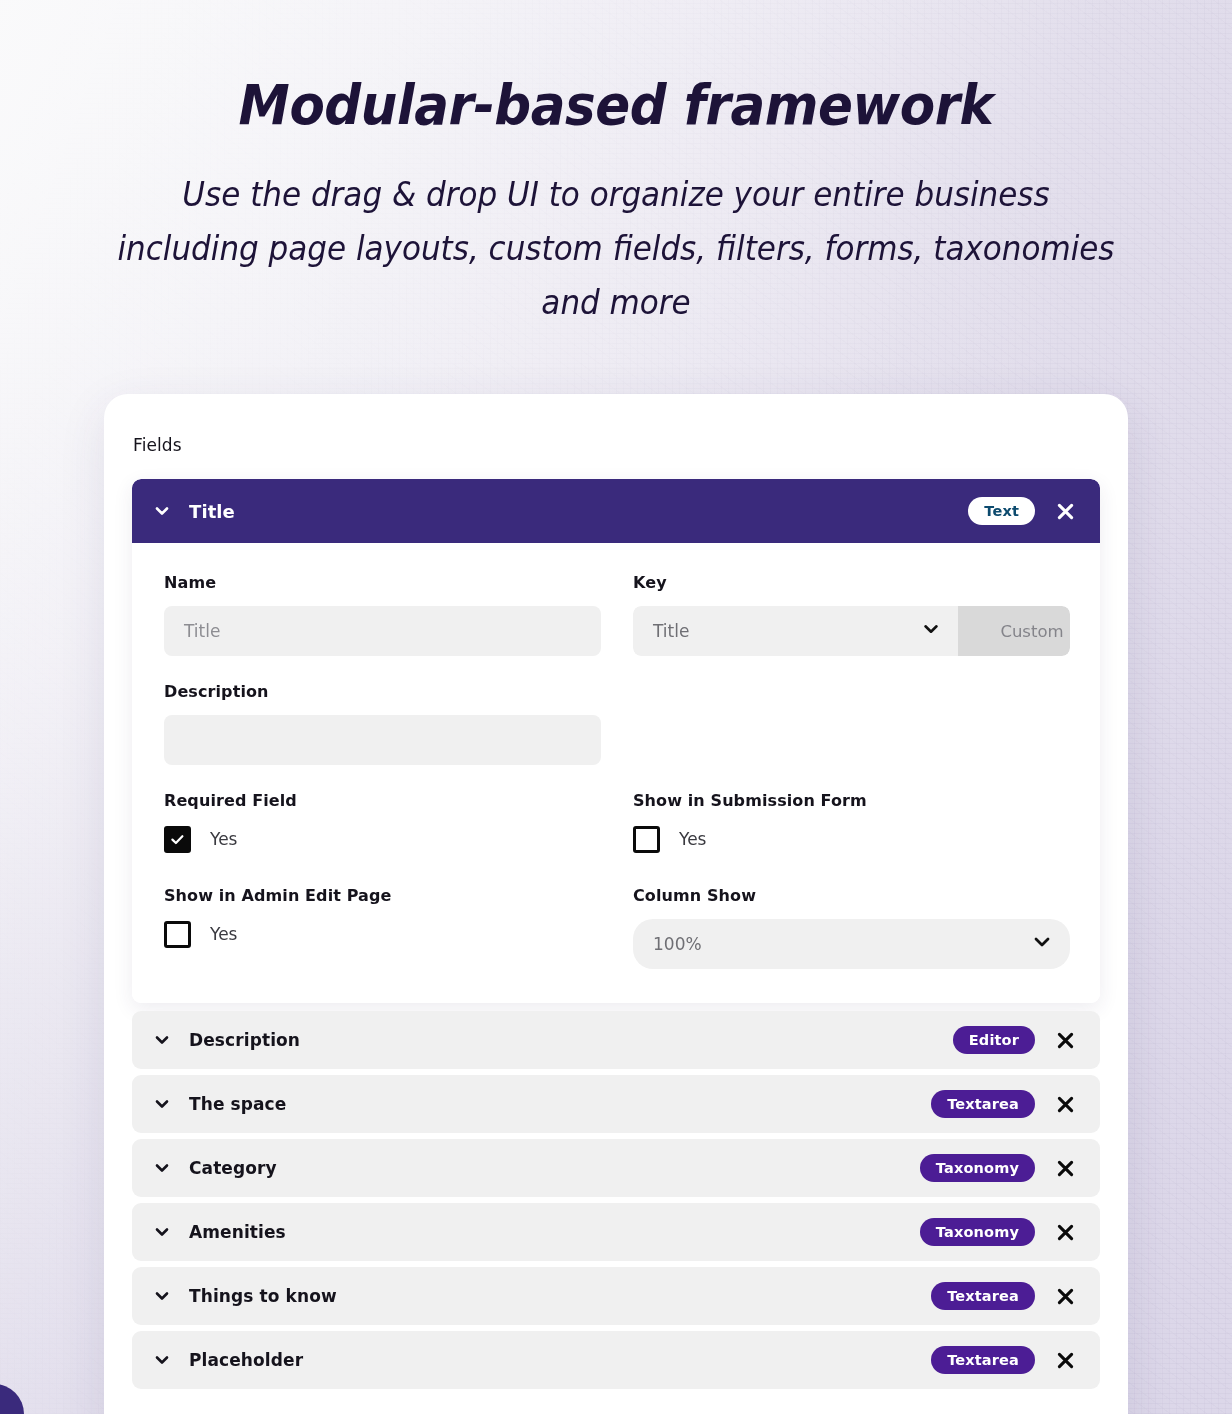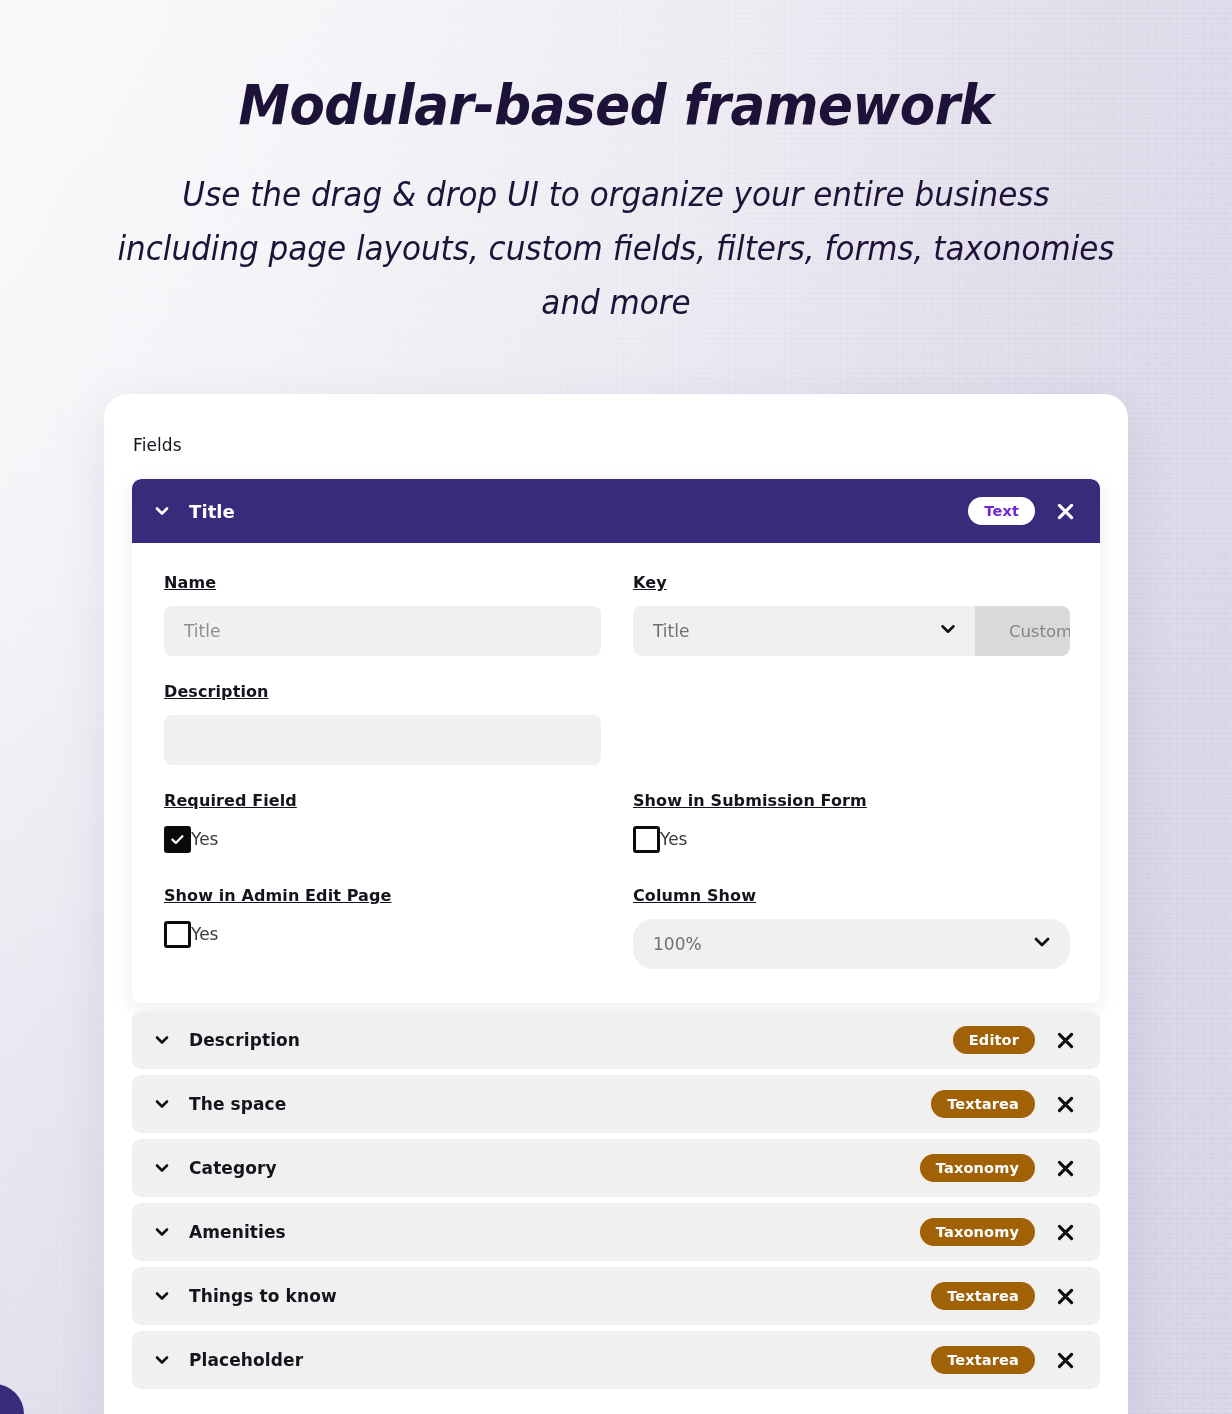--- a/index.html
+++ b/index.html
@@ -135,22 +135,22 @@
     align-items: center;
     justify-content: center;
     height: 28px;
     padding: 0 16px;
     border-radius: 14px;
     font-size: 14.5px;
     font-weight: 700;
     letter-spacing: .15px;
     white-space: nowrap;
   }
-  .pill-light { background: #ffffff; color: #6d28d9; }
-  .pill-dark  { background: #a16207; color: #ffffff; }
+  .pill-light { background: #ffffff; color: #0c4a6e; }
+  .pill-dark  { background: #4c1d95; color: #ffffff; }
 
   .xbtn {
     width: 26px; height: 26px;
     margin-left: 17px;
     flex: none;
     display: flex;
     align-items: center;
     justify-content: center;
   }
   .xbtn svg { display: block; }
@@ -165,21 +165,20 @@
     gap: 32px;
   }
   .col { width: 437px; flex: none; }
 
   .flabel {
     font-size: 16px;
     font-weight: 700;
     color: #15131c;
     margin-bottom: 14px;
     letter-spacing: .1px;
-    text-decoration: underline;
   }
 
   .input {
     height: 50px;
     border-radius: 8px;
     background: #f0f0f0;
     display: flex;
     align-items: center;
     padding: 0 20px;
     font-size: 17px;
@@ -205,21 +204,21 @@
     height: 50px;
     border-radius: 8px;
     overflow: hidden;
   }
   .combo .select {
     flex: 1 1 auto;
     border-radius: 8px 0 0 8px;
   }
   .combo .suffix {
     flex: none;
-    width: 95px;
+    width: 112px;
     background: #d9d9d9;
     display: flex;
     align-items: center;
     justify-content: center;
     font-size: 16.5px;
     color: #84848a;
     border-radius: 0 8px 8px 0;
     padding-left: 36px;
   }
 
@@ -238,20 +237,21 @@
     border-radius: 3px;
     background: #fff;
     flex: none;
     display: flex;
     align-items: center;
     justify-content: center;
   }
   .cbox.checked { background: #0a0a0a; }
   .cbox svg { display: block; }
   .cbrow .cbtext {
+    margin-left: 19px;
     font-size: 17px;
     color: #3a3a40;
   }
 
   
   .crow {
     height: 58px;
     background: #f0f0f0;
     border-radius: 9px;
     display: flex;

